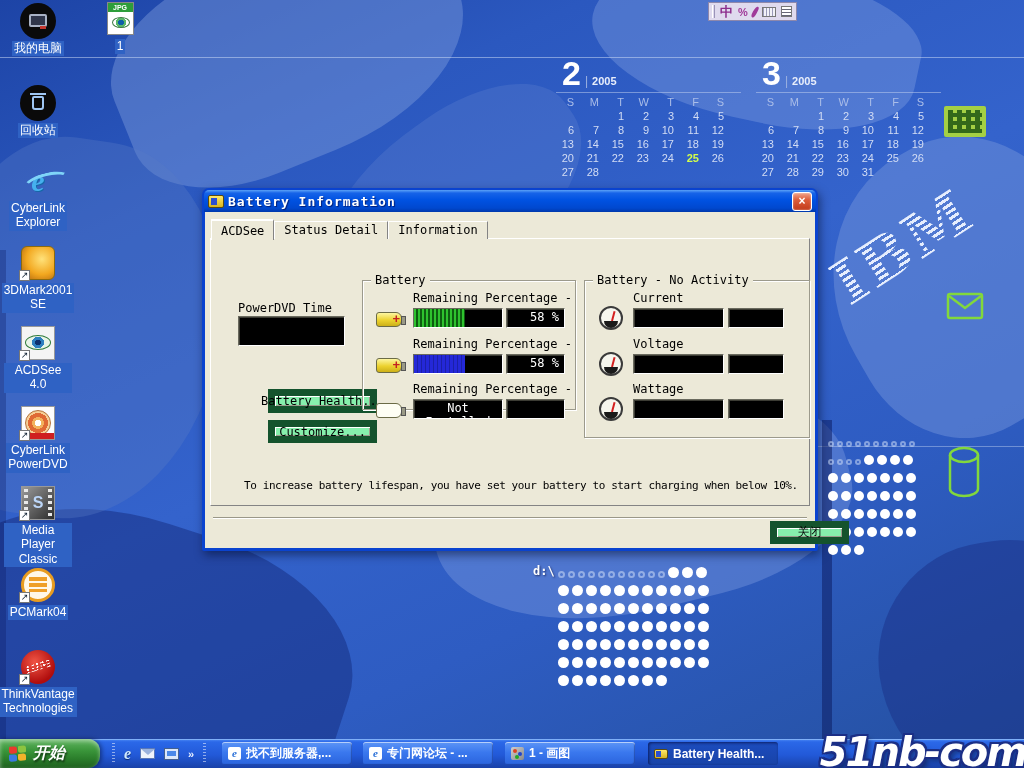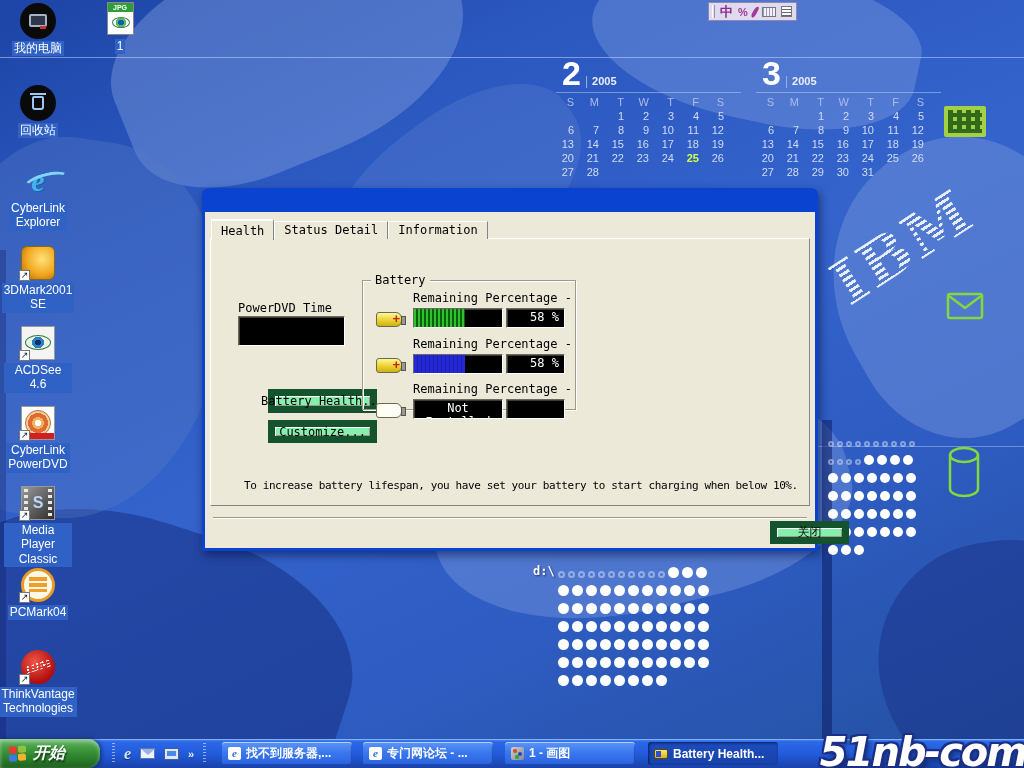--- a/index.html
+++ b/index.html
@@ -383,21 +383,21 @@
   <span class="lbl">3DMark2001
 SE</span>
 </div>
 <div class="dicon" style="left:4px;top:324px">
   <div class="art">
       <div class="sq art-acdsee">
         <div class="acdsee-eye"></div>
       </div>
     <span class="shortcut-arrow">↗</span>
     </div>
-  <span class="lbl">ACDSee 4.6</span>
+  <span class="lbl">ACDSee 4.0</span>
 </div>
 <div class="dicon" style="left:4px;top:404px">
   <div class="art">
       <div class="sq art-dvd">
         <div class="dvd-disc"></div>
       </div>
     <span class="shortcut-arrow">↗</span>
     </div>
   <span class="lbl">CyberLink
 PowerDVD</span>
@@ -426,23 +426,28 @@
       <div class="art-tvt">
         <span class="tvt-ibm">IBM</span>
       </div>
     <span class="shortcut-arrow">↗</span>
     </div>
   <span class="lbl">ThinkVantage
 Technologies</span>
 </div>
 
 <div class="dialog">
+  <div class="titlebar">
+    <span class="title-icon"></span>
+    <span class="title-text">Battery Information</span>
+    <span class="close-btn">×</span>
+  </div>
   <div class="dlg-inner">
     <div class="tabs">
-      <span class="tab active">Health</span>
+      <span class="tab active">ACDSee</span>
       <span class="tab">Status Detail</span>
       <span class="tab">Information</span>
     </div>
     <div class="tabpage">
 
       <span class="lbl-txt" style="left:27px;top:62px">PowerDVD Time</span>
       <div class="blackbox" style="left:27px;top:77px;width:107px;height:30px"></div>
 
       <button class="btn" style="left:26px;top:150px;width:109px;height:24px">Battery Health...</button>
       <button class="btn" style="left:26px;top:181px;width:109px;height:23px">Customize...</button>
@@ -469,20 +474,38 @@
         </div>
 
         <div class="batt empty" style="left:13px;top:122px"></div>
         <span class="lbl-txt" style="left:50px;top:101px">Remaining Percentage -</span>
         <div class="blackbox bar" style="left:50px;top:118px;width:90px;height:20px">
           <span class="bar-text">Not Installed</span>
         </div>
         <div class="blackbox" style="left:143px;top:118px;width:59px;height:20px"></div>
       </div>
 
+      <div class="group" style="left:373px;top:41px;width:226px;height:158px">
+        <span class="legend">Battery - No Activity</span>
+
+        <span class="lbl-txt" style="left:48px;top:10px">Current</span>
+        <div class="gauge" style="left:14px;top:25px"></div>
+        <div class="blackbox" style="left:48px;top:27px;width:91px;height:20px"></div>
+        <div class="blackbox" style="left:143px;top:27px;width:56px;height:20px"></div>
+
+        <span class="lbl-txt" style="left:48px;top:56px">Voltage</span>
+        <div class="gauge" style="left:14px;top:71px"></div>
+        <div class="blackbox" style="left:48px;top:73px;width:91px;height:20px"></div>
+        <div class="blackbox" style="left:143px;top:73px;width:56px;height:20px"></div>
+
+        <span class="lbl-txt" style="left:48px;top:101px">Wattage</span>
+        <div class="gauge" style="left:14px;top:116px"></div>
+        <div class="blackbox" style="left:48px;top:118px;width:91px;height:20px"></div>
+        <div class="blackbox" style="left:143px;top:118px;width:56px;height:20px"></div>
+      </div>
 
       <span class="info-line">To increase battery lifespan, you have set your battery to start charging when below 10%.</span>
     </div>
 
     <div class="dlg-sep"></div>
     <button class="btn" style="left:534px;top:309px;width:79px;height:23px">关闭</button>
   </div>
 </div>
 
 <div class="taskbar">

